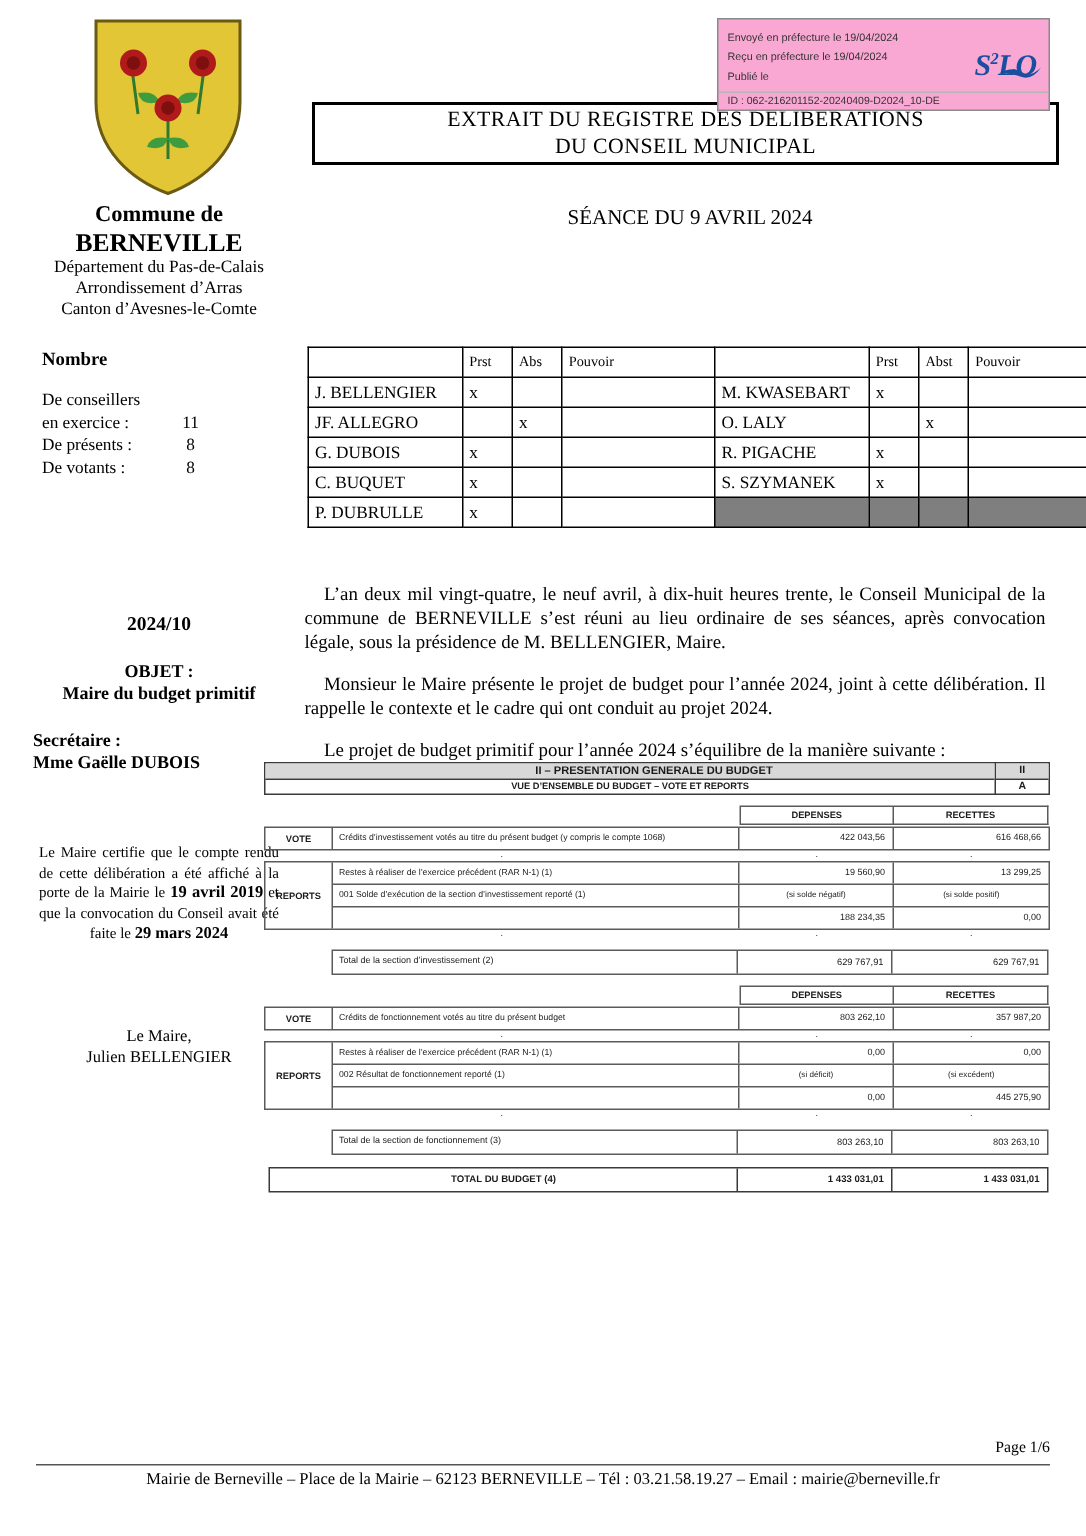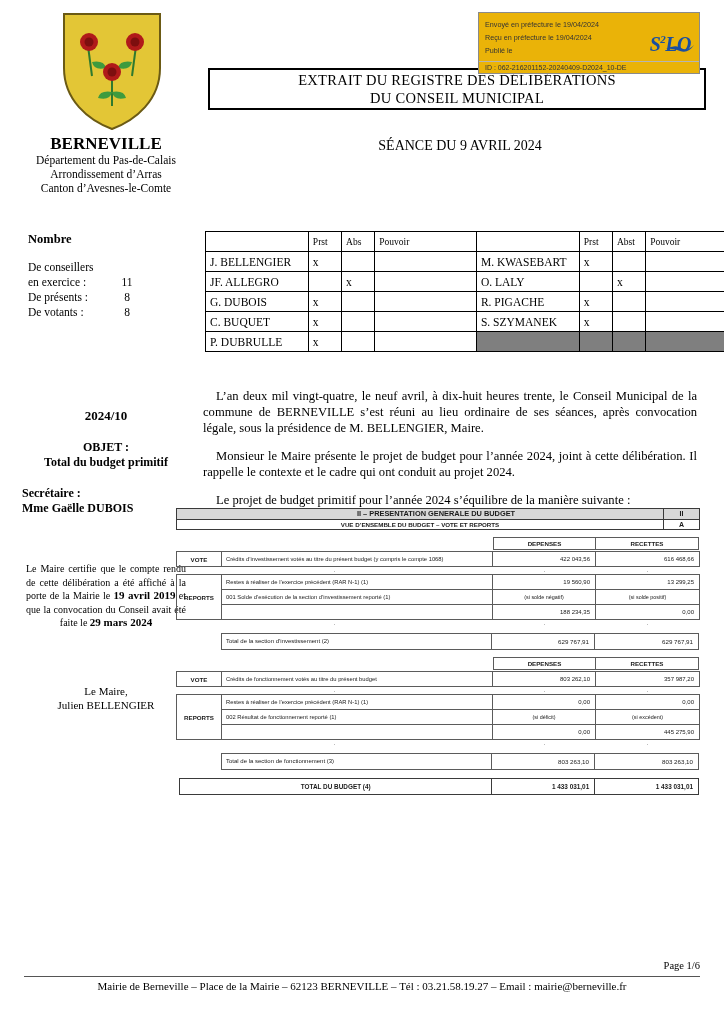--- a/index.html
+++ b/index.html
@@ -13,21 +13,21 @@
     position: relative;
     overflow: hidden;
   }
 
   
   .stamp {
     position: absolute;
     left: 478px; top: 12px;
     width: 222px; height: 62px;
     border: 1px solid #8a8a8a;
-    background: #eab308;
+    background: #f9a8d4;
     font-family: "Liberation Sans", sans-serif;
     font-size: 7.2px;
     color: #333333;
     padding: 5px 0 0 6px;
     z-index: 30;
   }
   .stamp-line { line-height: 13px; white-space: nowrap; }
   .stamp-id {
     position: absolute;
     left: 0; bottom: 0;
@@ -199,20 +199,21 @@
     <circle cx="54" cy="62" r="4.5" fill="#7d0f0f"></circle>
   </g>
 </svg>
 
 <div class="title-box">
   <div class="title-line">EXTRAIT DU REGISTRE DES DÉLIBÉRATIONS</div>
   <div class="title-line">DU CONSEIL MUNICIPAL</div>
 </div>
 
 <div class="commune-block">
+  <div class="commune-de">Commune de</div>
   <div class="commune-name">BERNEVILLE</div>
   <div class="commune-sub">Département du Pas-de-Calais</div>
   <div class="commune-sub">Arrondissement d’Arras</div>
   <div class="commune-sub">Canton d’Avesnes-le-Comte</div>
 </div>
 
 <div class="seance">SÉANCE DU 9 AVRIL 2024</div>
 
 <div class="nombre-title">Nombre</div>
 <div class="nombre-list">
@@ -230,21 +231,21 @@
   </div>
   <div class="nombre-row">
     <span class="nombre-lab">De votants  :</span>
     <span class="nombre-val">8</span>
   </div>
 </div>
 
 <div class="ref-num">2024/10</div>
 <div class="objet">
   <div>OBJET :</div>
-  <div>Total du budget primitif</div>
+  <div>Maire du budget primitif</div>
 </div>
 <div class="secretaire">
   <div>Secrétaire :</div>
   <div>Mme Gaëlle DUBOIS</div>
 </div>
 
 <div class="certif">
   <span>Le Maire certifie que le compte rendu de cette délibération a été affiché à la porte de la Mairie le</span>
   <b>19 avril 2019</b>
   <span>et que la convocation du Conseil avait été faite le</span>

